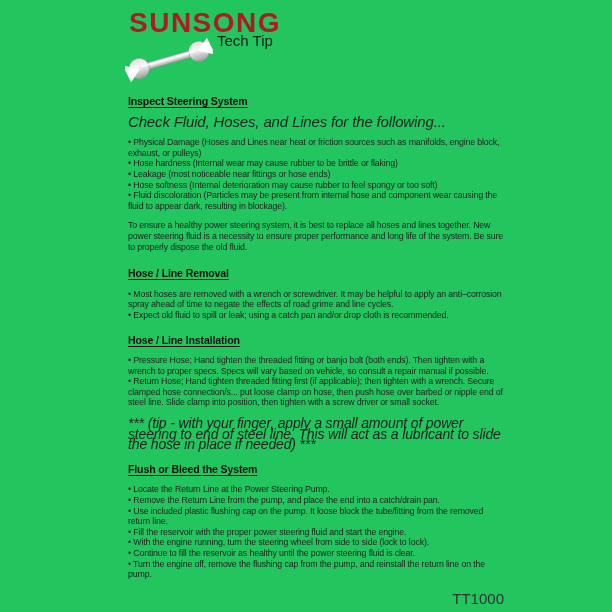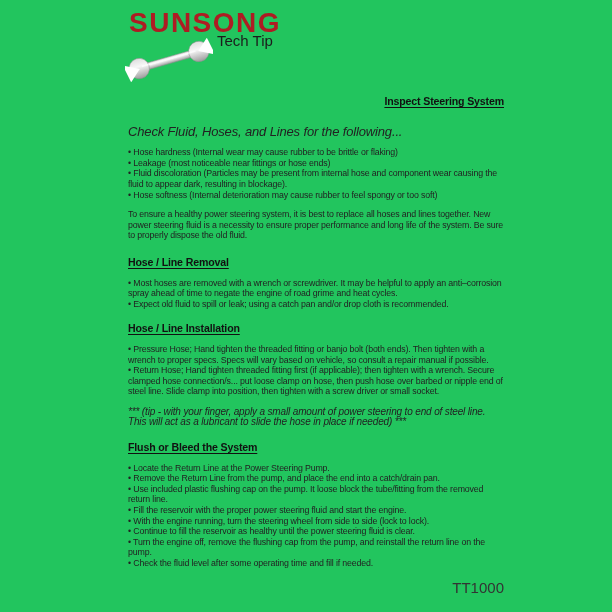--- a/index.html
+++ b/index.html
@@ -40,27 +40,27 @@
     color: #222;
   }
   .doc h2 {
     font-size: 10.6px;
     font-weight: bold;
     color: #111;
     text-decoration: underline;
     text-underline-offset: 2px;
     margin: 14px 0 0 0;
   }
-  .doc section:first-child h2 { margin-top: 0; text-align: right; }
-  .intro { font-style: italic; font-size: 13px; margin: 20px 0 0 0; }
+  .doc section:first-child h2 { margin-top: 0; }
+  .intro { font-style: italic; font-size: 15px; margin: 10px 0 0 0; }
   .bullets { margin-top: 10px; }
   .bullet { margin: 0; }
   .bullet::before { content: "\2022  "; }
   .para { margin: 9px 0 16px 0; }
-  .tip { font-style: italic; font-size: 10px; margin: 10px 0 0 0; }
+  .tip { font-style: italic; font-size: 14px; margin: 10px 0 0 0; }
   .footer-code {
     text-align: right;
     margin-top: 14px;
     font-size: 15px;
     letter-spacing: 0;
     color: #333;
   }
 </style>
 </head>
 <body>
@@ -90,31 +90,32 @@
       <div class="tagline">Tech Tip</div>
     </div>
   </div>
 
   <main class="doc">
 
   <section>
         <h2>Inspect Steering System</h2>
         <p class="intro">Check Fluid, Hoses, and Lines for the following...</p>
         <div class="bullets">
+          <p class="bullet">Physical Damage (Hoses and Lines near heat or friction sources such as manifolds, engine block, exhaust, or pulleys)</p>
           <p class="bullet">Hose hardness (Internal wear may cause rubber to be brittle or flaking)</p>
           <p class="bullet">Leakage (most noticeable near fittings or hose ends)</p>
+          <p class="bullet">Hose softness (Internal deterioration may cause rubber to feel spongy or too soft)</p>
           <p class="bullet">Fluid discoloration (Particles may be present from internal hose and component wear causing the fluid to appear dark, resulting in blockage).</p>
-          <p class="bullet">Hose softness (Internal deterioration may cause rubber to feel spongy or too soft)</p>
         </div>
         <p class="para">To ensure a healthy power steering system, it is best to replace all hoses and lines together. New power steering fluid is a necessity to ensure proper performance and long life of the system. Be sure to properly dispose the old fluid.</p>
       </section>
       <section>
         <h2>Hose / Line Removal</h2>
         <div class="bullets">
-          <p class="bullet">Most hoses are removed with a wrench or screwdriver. It may be helpful to apply an anti–corrosion spray ahead of time to negate the engine of road grime and heat cycles.</p>
+          <p class="bullet">Most hoses are removed with a wrench or screwdriver. It may be helpful to apply an anti–corrosion spray ahead of time to negate the effects of road grime and line cycles.</p>
           <p class="bullet">Expect old fluid to spill or leak; using a catch pan and/or drop cloth is recommended.</p>
         </div>
       </section>
       <section>
         <h2>Hose / Line Installation</h2>
         <div class="bullets">
           <p class="bullet">Pressure Hose; Hand tighten the threaded fitting or banjo bolt (both ends). Then tighten with a wrench to proper specs. Specs will vary based on vehicle, so consult a repair manual if possible.</p>
           <p class="bullet">Return Hose; Hand tighten threaded fitting first (if applicable); then tighten with a wrench. Secure clamped hose connection/s... put loose clamp on hose, then push hose over barbed or nipple end of steel line. Slide clamp into position, then tighten with a screw driver or small socket.</p>
         </div>
         <p class="tip">*** (tip -  with your finger, apply a small amount of power steering to end of steel line. This will act as a lubricant to slide the hose in place if needed) ***</p>
@@ -122,19 +123,18 @@
       <section>
         <h2>Flush or Bleed the System</h2>
         <div class="bullets">
           <p class="bullet">Locate the Return Line at the Power Steering Pump.</p>
           <p class="bullet">Remove the Return Line from the pump, and place the end into a catch/drain pan.</p>
           <p class="bullet">Use included plastic flushing cap on the pump. It loose block the tube/fitting from the removed return line.</p>
           <p class="bullet">Fill the reservoir with the proper power steering fluid and start the engine.</p>
           <p class="bullet">With the engine running, turn the steering wheel from side to side (lock to lock).</p>
           <p class="bullet">Continue to fill the reservoir as healthy until the power steering fluid is clear.</p>
           <p class="bullet">Turn the engine off, remove the flushing cap from the pump, and reinstall the return line on the pump.</p>
-          <p class="bullet">Check the fluid level after some operating time and fill if needed.</p>
         </div>
       </section>
       <div class="footer-code">TT1000</div>
     </main>
 
 </div>
 
 </body></html>

